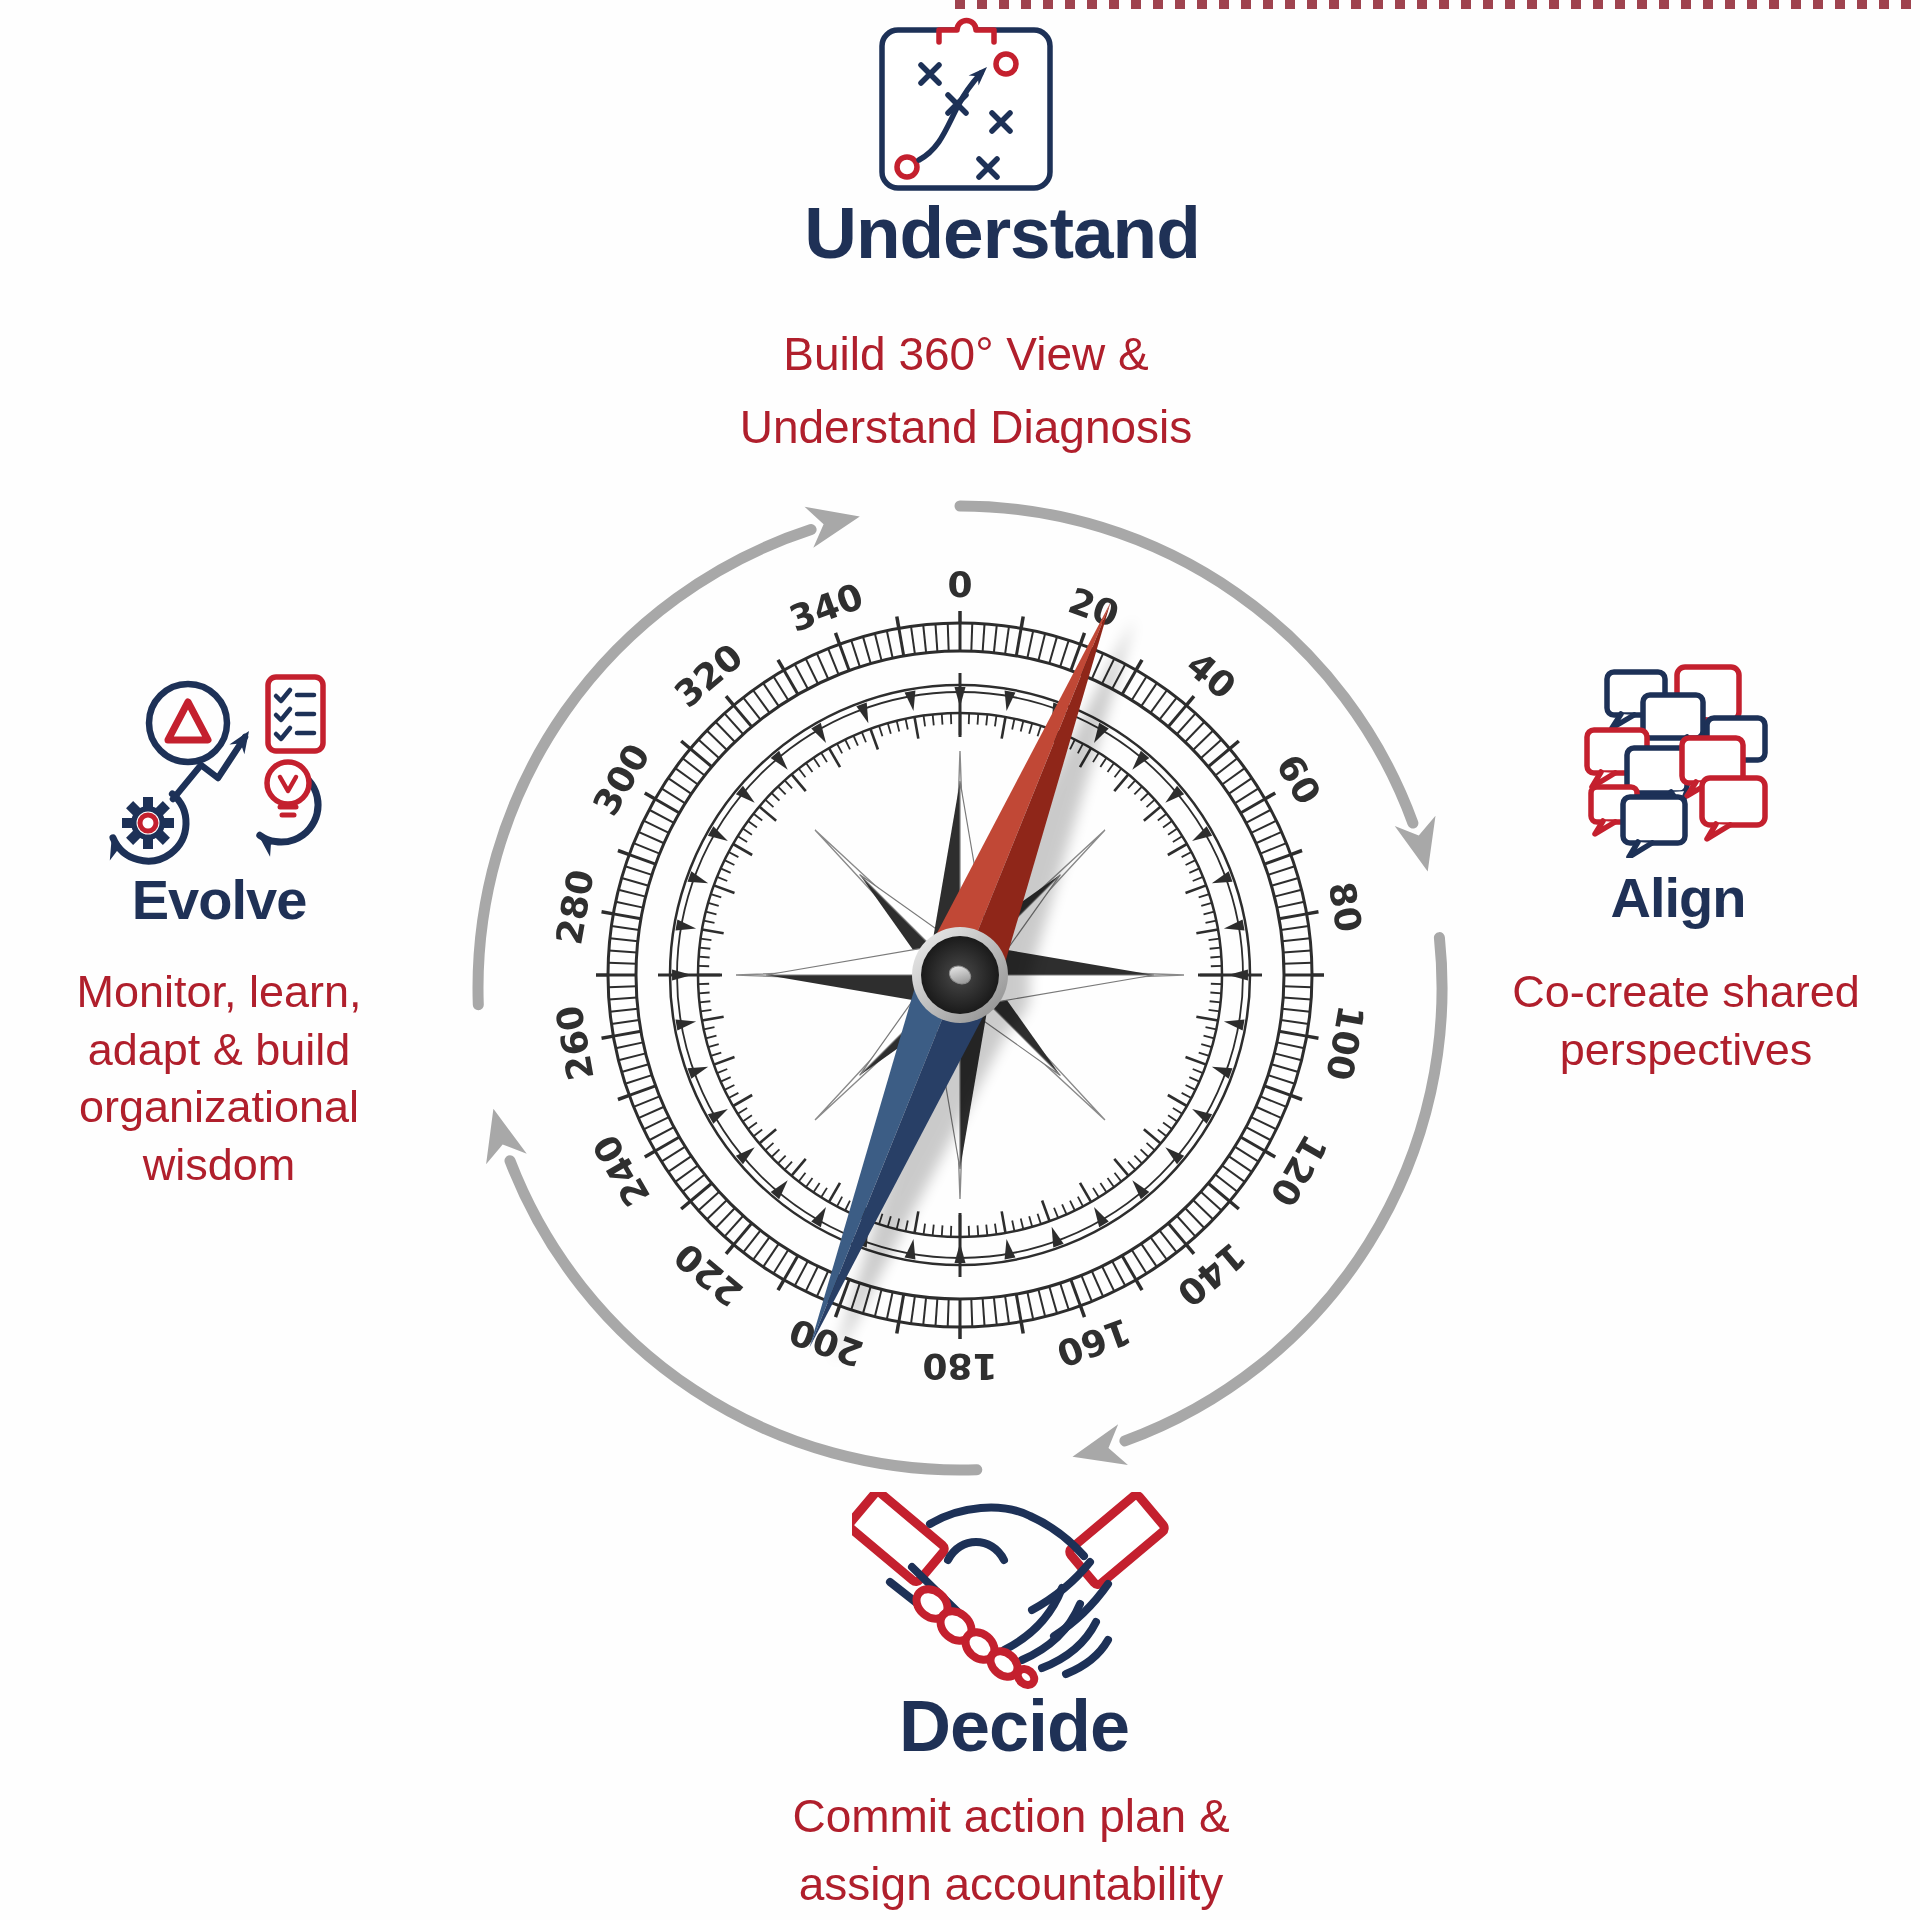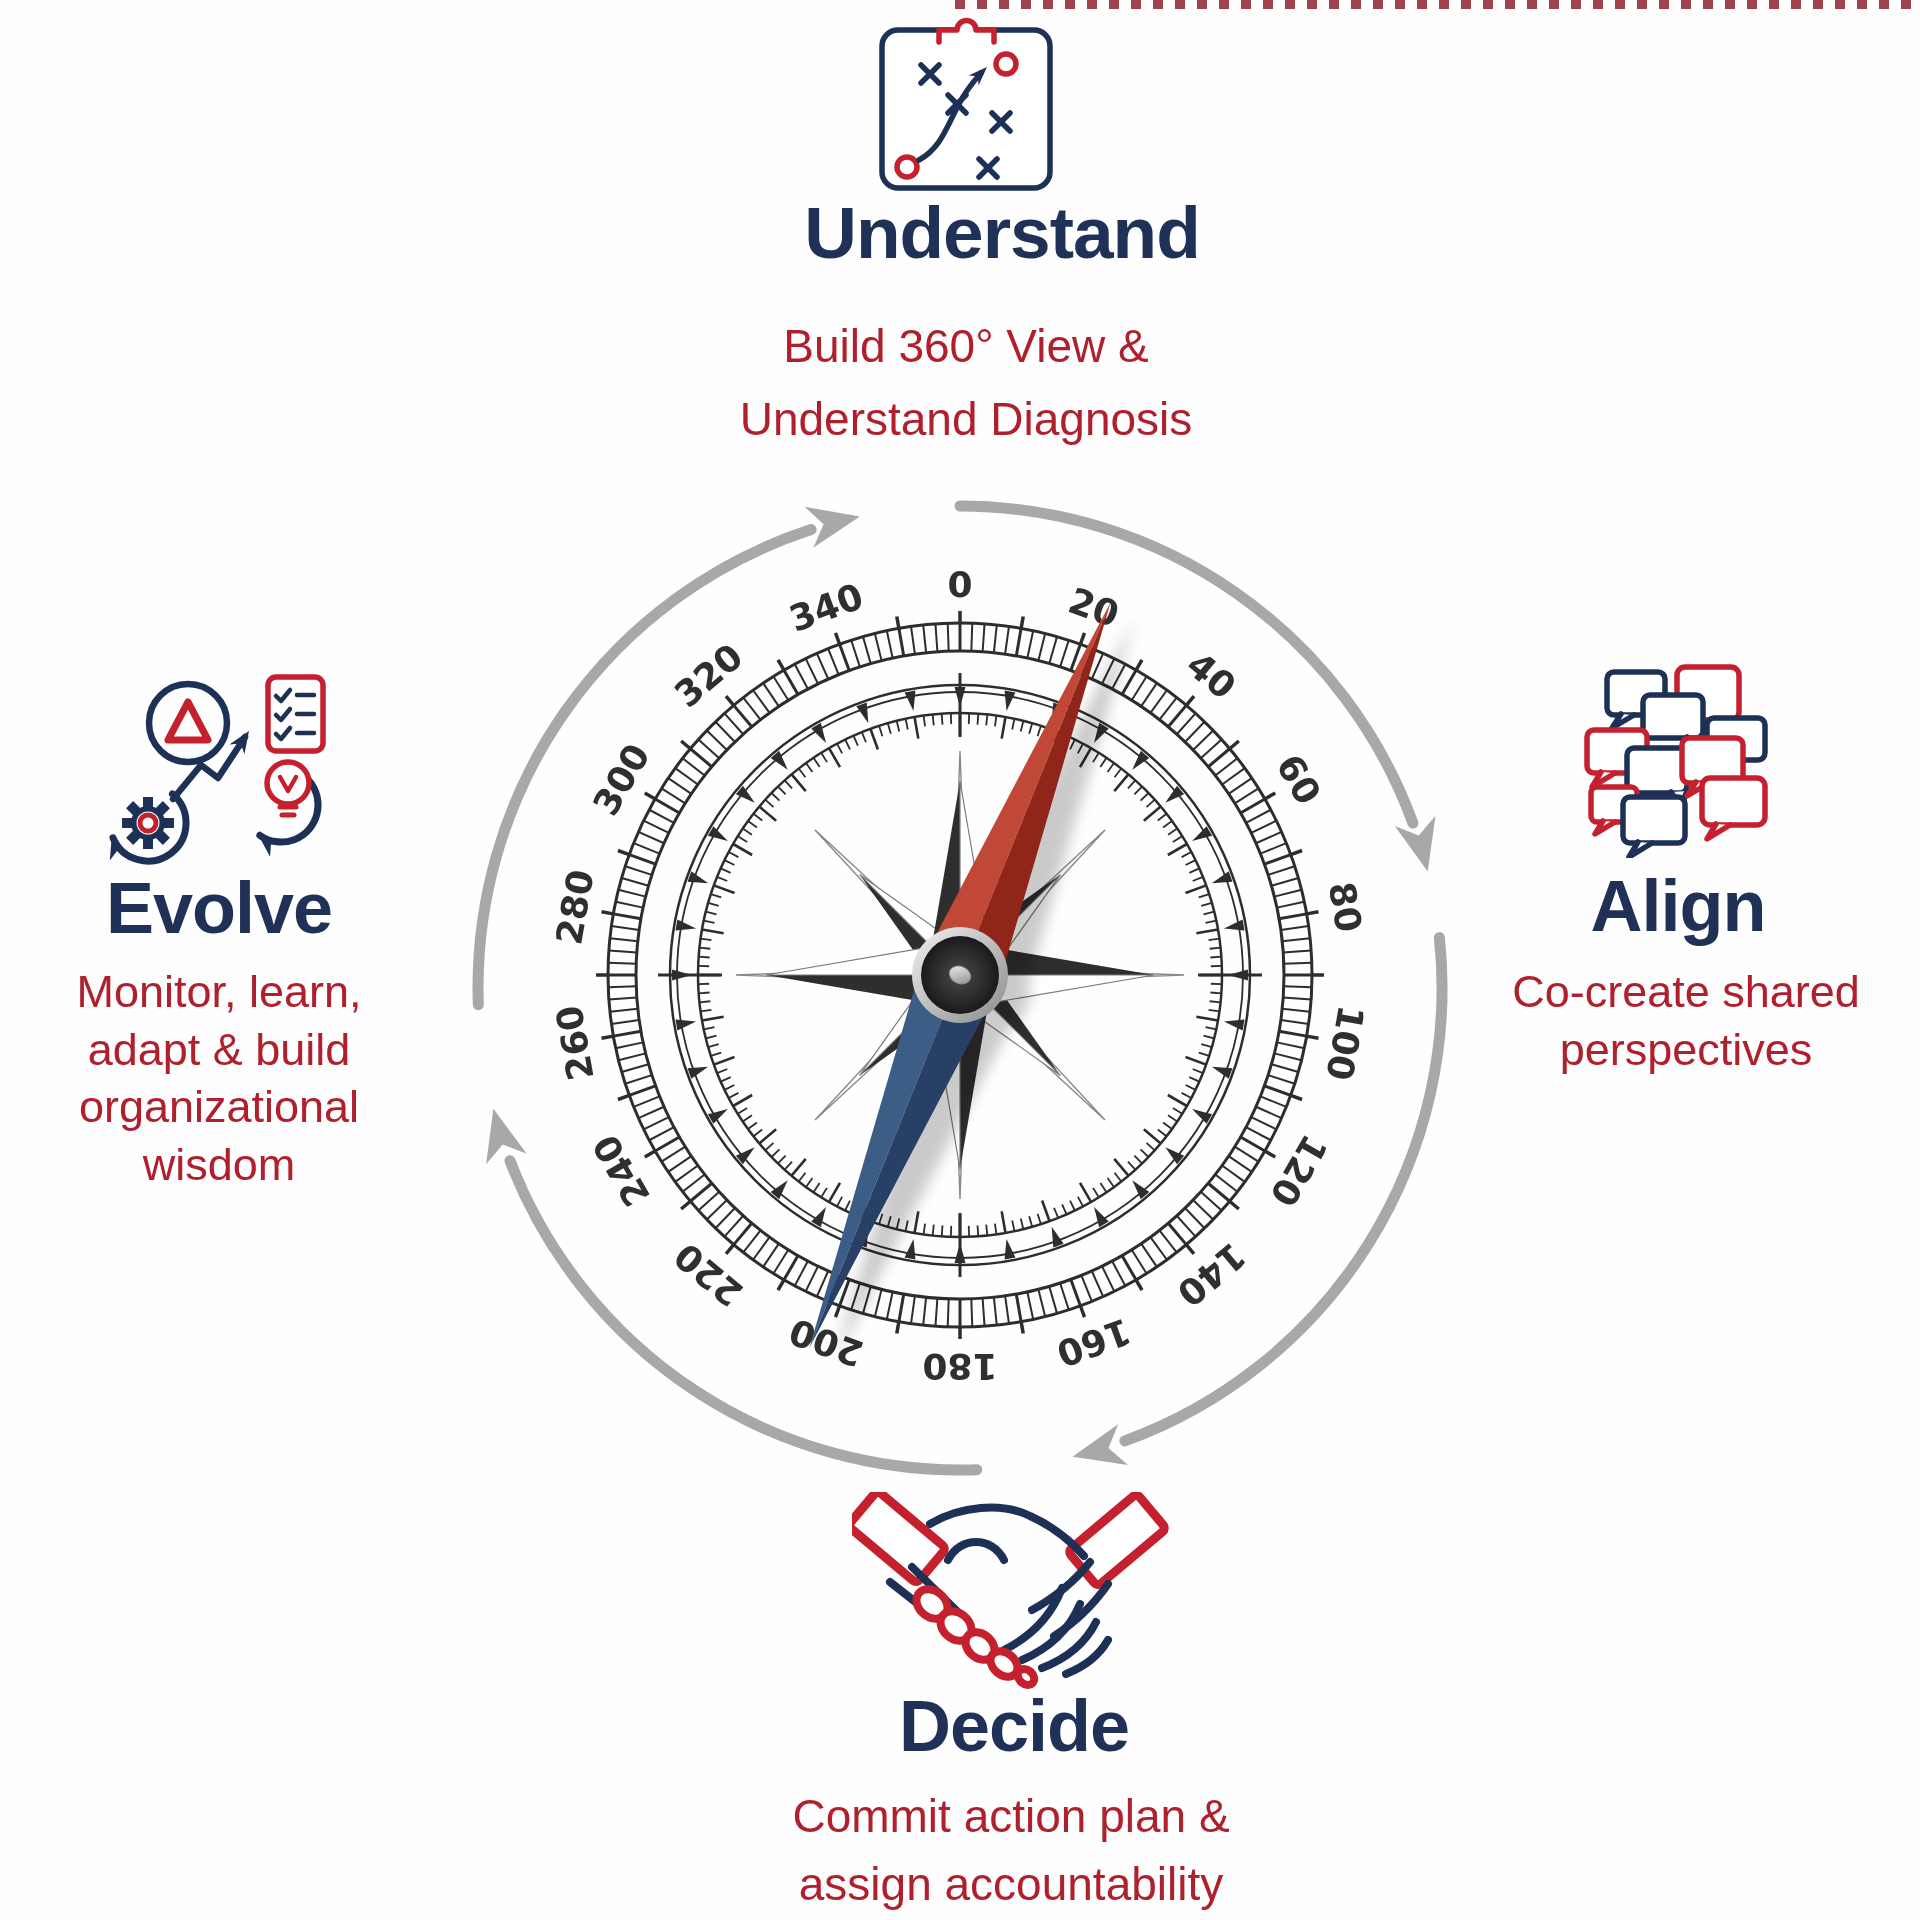--- a/index.html
+++ b/index.html
@@ -12,21 +12,21 @@
   .sec-title{
     font-weight:700;color:var(--navy-text);letter-spacing:-1px;
     white-space:nowrap;text-align:center;line-height:1;
   }
   .sec-sub{
     color:var(--crimson);text-align:center;white-space:nowrap;font-weight:400;
   }
   .sub-line{display:block;}
   #understand-title{font-size:73px;margin-left:36px;}
   #decide-title{font-size:72px;}
-  #evolve-title,#align-title{font-size:72px;}
+  #evolve-title,#align-title{font-size:56px;}
   #understand-sub{font-size:46px;line-height:73px;}
   #decide-sub{font-size:46px;line-height:68px;}
   #evolve-sub,#align-sub{font-size:45px;line-height:57.5px;}
   
   .sN{stroke:var(--icon-navy);fill:none;stroke-linecap:round;stroke-linejoin:round;}
   .sR{stroke:var(--icon-red);fill:none;stroke-linecap:round;stroke-linejoin:round;}
   .fw{fill:#fff;}
   .fN{fill:var(--icon-navy);stroke:none;}
   #top-edge-artifact{
     left:955px;top:0;width:965px;height:9px;
@@ -580,21 +580,21 @@
       <path d="M102 149 L120 167 M120 149 L102 167"></path>
     </g>
     <g class="sR" stroke-width="5.5">
       <circle cx="129" cy="54" r="10"></circle>
       <circle cx="30" cy="157" r="10"></circle>
     </g>
     <path class="sN" d="M42 150 C64 138 70 116 82 94 C88 82 96 72 104 63" stroke-width="5.5"></path>
     <polygon class="fN" points="0,0 -19,7 -13,0 -19,-7" transform="translate(110,57) rotate(-45)"></polygon>
   </svg>
   <div id="understand-title" class="abs centered sec-title" style="left:966px;top:196px;">Understand</div>
-  <div id="understand-sub" class="abs centered sec-sub" style="left:966px;top:310px;">
+  <div id="understand-sub" class="abs centered sec-sub" style="left:966px;top:318px;">
     <span class="sub-line">Build 360° View &amp;</span>
     <span class="sub-line">Understand Diagnosis</span>
   </div>
 </div>
 
 <div class="abs" style="left:0;top:0;width:100%;height:0;">
   <svg class="abs" style="left:1578px;top:658px;" width="198" height="200" viewBox="0 0 198 200">
     <g stroke-width="5.5">
       <g>
           <rect class="sN fw" x="29" y="14" width="58" height="43" rx="7"></rect>

